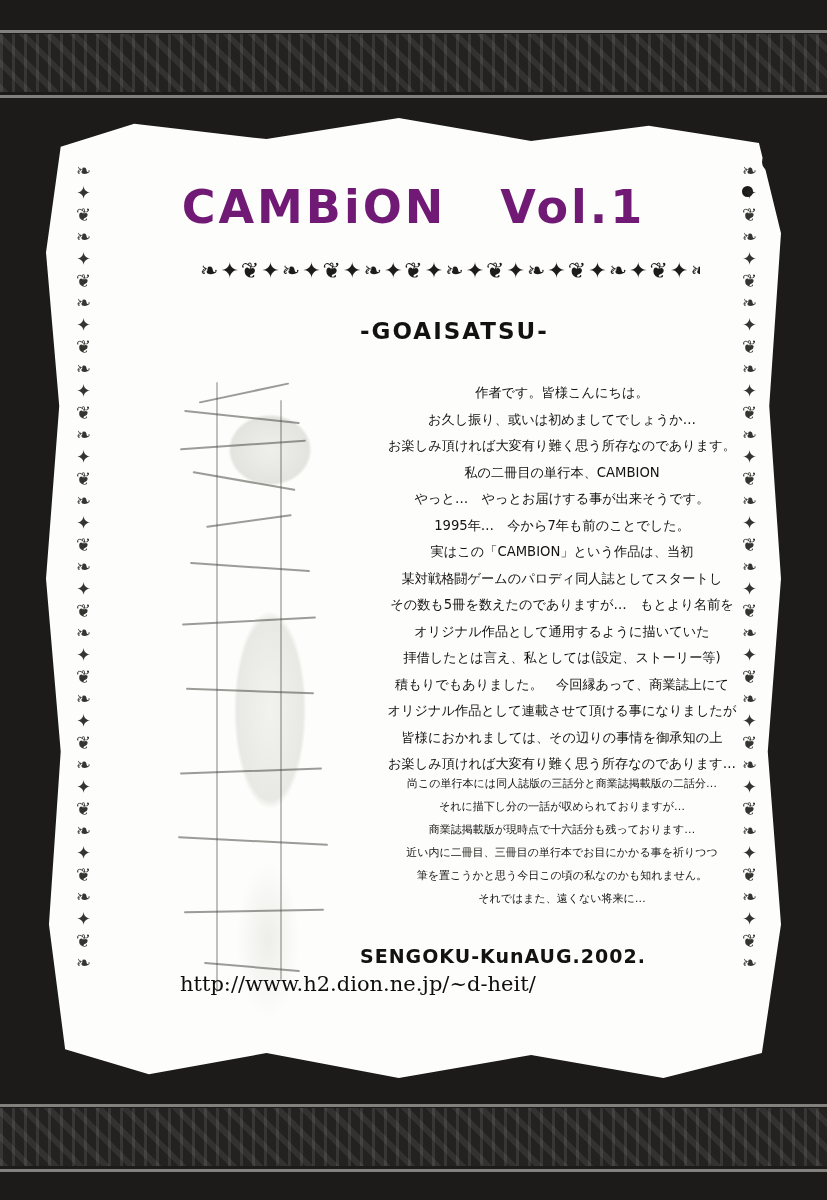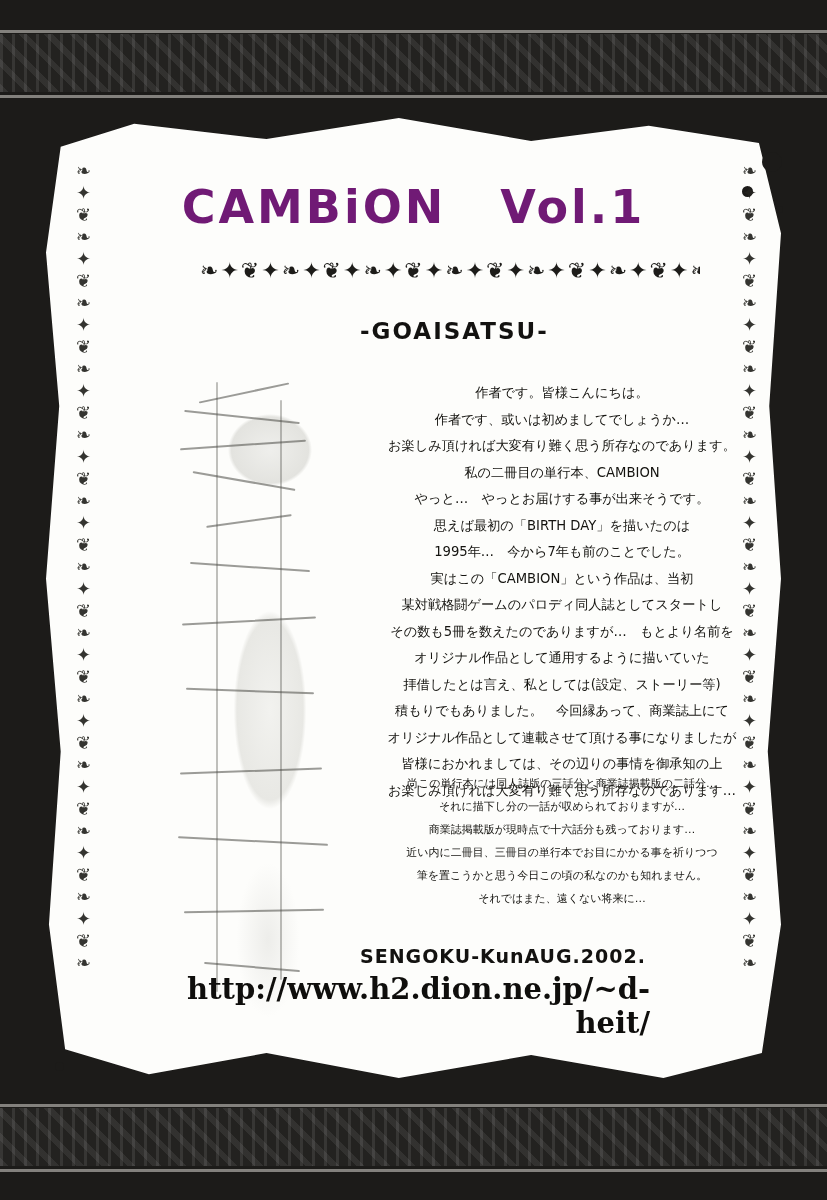--- a/index.html
+++ b/index.html
@@ -180,24 +180,24 @@
     color: #131210;
     letter-spacing: 1px;
     display: flex;
     justify-content: flex-start;
   }
   .url {
     position: absolute;
     left: 180px;
     top: 972px;
     width: 470px;
-    text-align: right;
+    text-align: left;
     font-family: "DejaVu Serif", serif;
-    font-weight: bold;
-    font-size: 29px;
+    font-weight: normal;
+    font-size: 21px;
     color: #0f0e0c;
     letter-spacing: 0px;
   }
 
   
   .blob {
     position: absolute;
     background: #1c1b19;
     border-radius: 50%;
   }
@@ -249,25 +249,24 @@
     <div class="sketch-line" style="left:64px;top:540px;width:140px;height:2px;border-radius:2px;transform:rotate(-1deg)"></div>
     <div class="sketch-line" style="left:84px;top:596px;width:96px;height:2px;border-radius:2px;transform:rotate(5deg)"></div>
     <div class="sketch-line" style="left:96px;top:12px;width:2px;height:610px;border-radius:2px;opacity:.35"></div>
     <div class="sketch-line" style="left:160px;top:30px;width:2px;height:580px;border-radius:2px;opacity:.35"></div>
   </div>
 
   <div class="section-head">-GOAISATSU-</div>
 
   <div class="body-block main">
     <div class="body-line">作者です。皆様こんにちは。</div>
-    <div class="body-line">作者です、或いは初めましてでしょうか…</div>
+    <div class="body-line">お久し振り、或いは初めましてでしょうか…</div>
     <div class="body-line">お楽しみ頂ければ大変有り難く思う所存なのであります。</div>
     <div class="body-line">私の二冊目の単行本、CAMBION</div>
     <div class="body-line">やっと…　やっとお届けする事が出来そうです。</div>
-    <div class="body-line">思えば最初の「BIRTH DAY」を描いたのは</div>
     <div class="body-line">1995年…　今から7年も前のことでした。</div>
     <div class="body-line">実はこの「CAMBION」という作品は、当初</div>
     <div class="body-line">某対戦格闘ゲームのパロディ同人誌としてスタートし</div>
     <div class="body-line">その数も5冊を数えたのでありますが…　もとより名前を</div>
     <div class="body-line">オリジナル作品として通用するように描いていた</div>
     <div class="body-line">拝借したとは言え、私としては(設定、ストーリー等)</div>
     <div class="body-line">積もりでもありました。　今回縁あって、商業誌上にて</div>
     <div class="body-line">オリジナル作品として連載させて頂ける事になりましたが</div>
     <div class="body-line">皆様におかれましては、その辺りの事情を御承知の上</div>
     <div class="body-line">お楽しみ頂ければ大変有り難く思う所存なのであります…</div>

